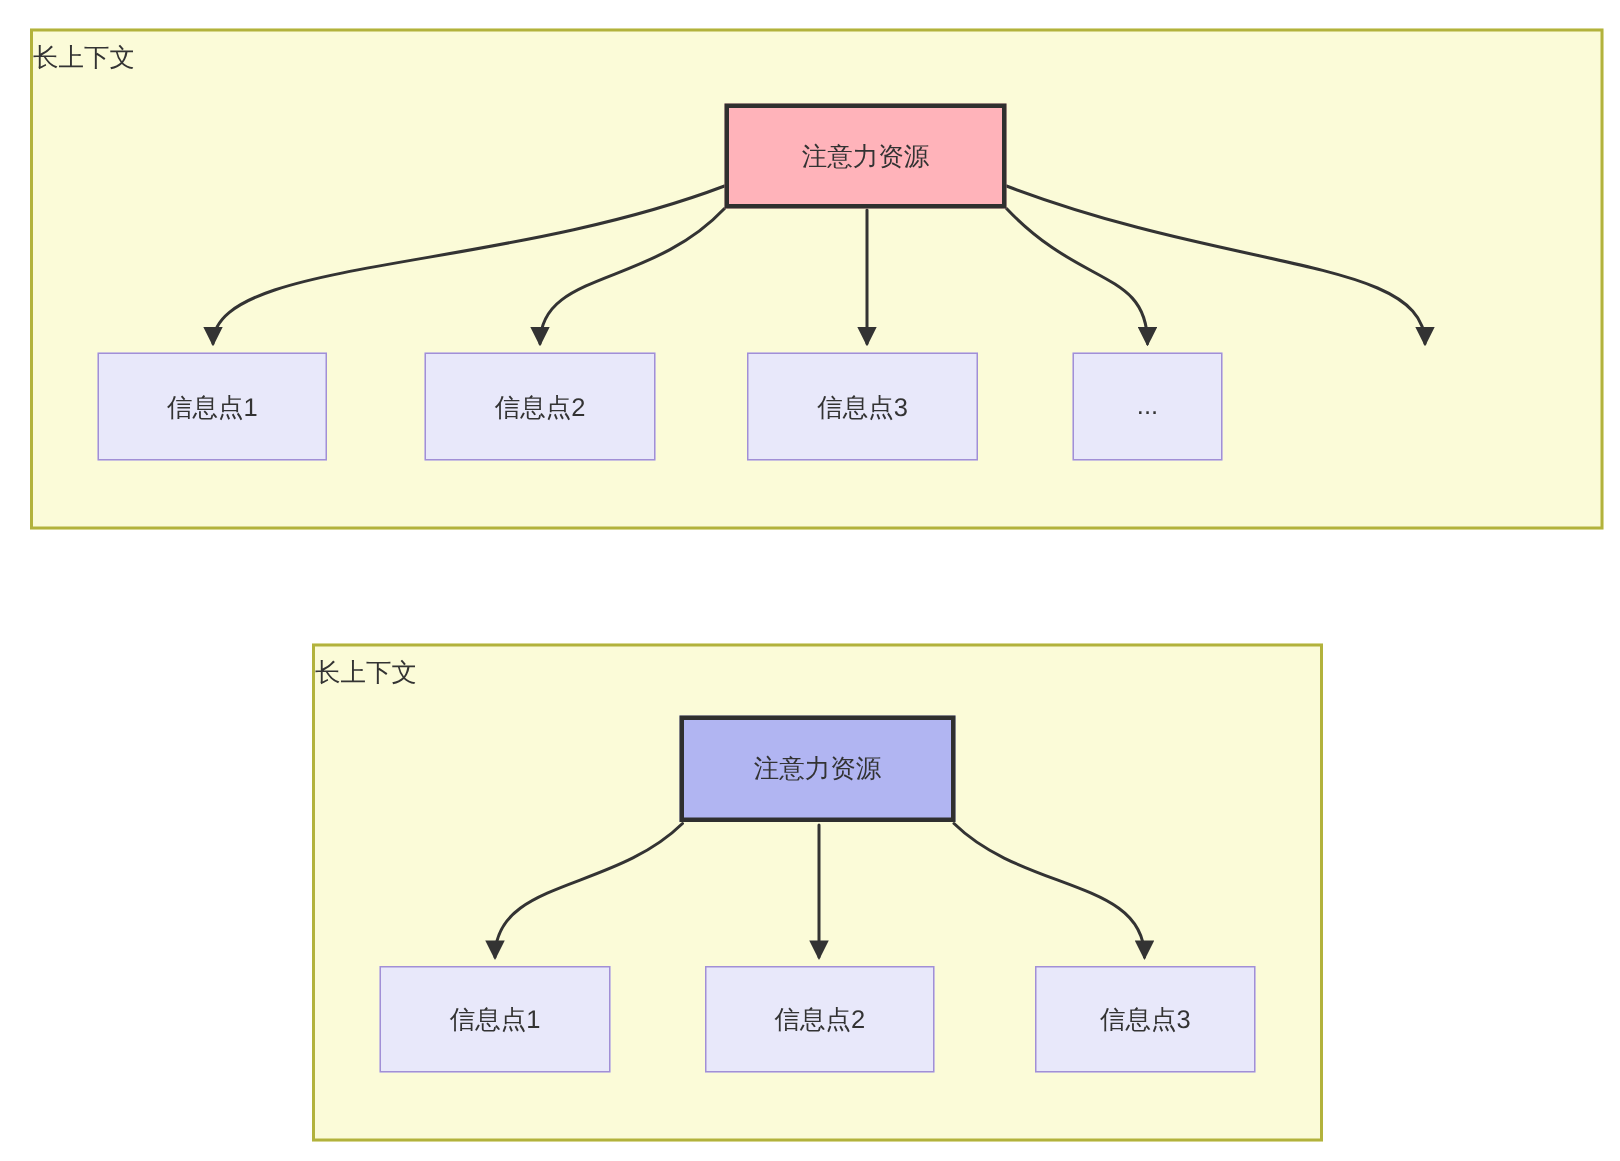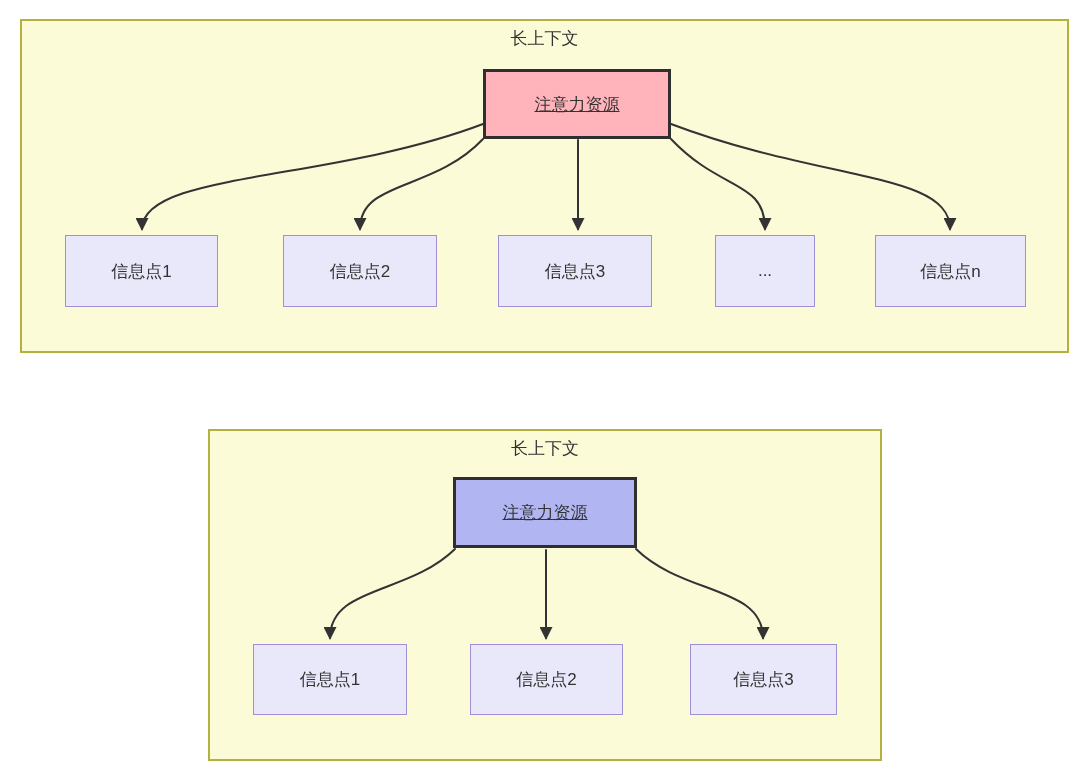--- a/index.html
+++ b/index.html
@@ -20,36 +20,35 @@
     position: absolute;
     background: var(--group-fill, #fbfbd8);
     border: 2px solid var(--group-border, #b2b23c);
     box-sizing: border-box;
   }
   .group-title {
     position: absolute;
     top: 6px;
     left: 0;
     width: 100%;
-    text-align: center;
+    text-align: left;
     font-size: 17px;
     color: var(--text, #333);
   }
   .node {
     position: absolute;
     box-sizing: border-box;
     display: flex;
     align-items: center;
     justify-content: center;
     font-size: 17px;
     color: var(--text, #333);
   }
   .attention {
     border: 3px solid var(--attention-border, #2f2f2f);
-    text-decoration: underline;
   }
   .attention.long {
     background: var(--attention-long-fill, #ffb3ba);
   }
   .attention.short {
     background: var(--attention-short-fill, #b1b5f2);
   }
   .info {
     background: var(--info-fill, #e8e8fa);
     border: 1.5px solid var(--info-border, #a18fd6);
@@ -99,21 +98,20 @@
     <path class="edge" d="M546,550 L546,638" marker-end="url(#arrowhead)"></path>
     <path class="edge" d="M636,549 C683,595 763,586 763,638" marker-end="url(#arrowhead)"></path>
   </svg>
 
   <div class="node attention long" style="left:483px; top:69px; width:188px; height:70px;">注意力资源</div>
 
   <div class="node info" style="left:65px; top:235px; width:153px; height:72px;">信息点1</div>
   <div class="node info" style="left:283px; top:235px; width:154px; height:72px;">信息点2</div>
   <div class="node info" style="left:498px; top:235px; width:154px; height:72px;">信息点3</div>
   <div class="node info" style="left:715px; top:235px; width:100px; height:72px;">...</div>
-  <div class="node info" style="left:875px; top:235px; width:151px; height:72px;">信息点n</div>
 
   <div class="node attention short" style="left:453px; top:477px; width:184px; height:71px;">注意力资源</div>
 
   <div class="node info" style="left:253px; top:644px; width:154px; height:71px;">信息点1</div>
   <div class="node info" style="left:470px; top:644px; width:153px; height:71px;">信息点2</div>
   <div class="node info" style="left:690px; top:644px; width:147px; height:71px;">信息点3</div>
 
 </div>
 
 </body></html>

